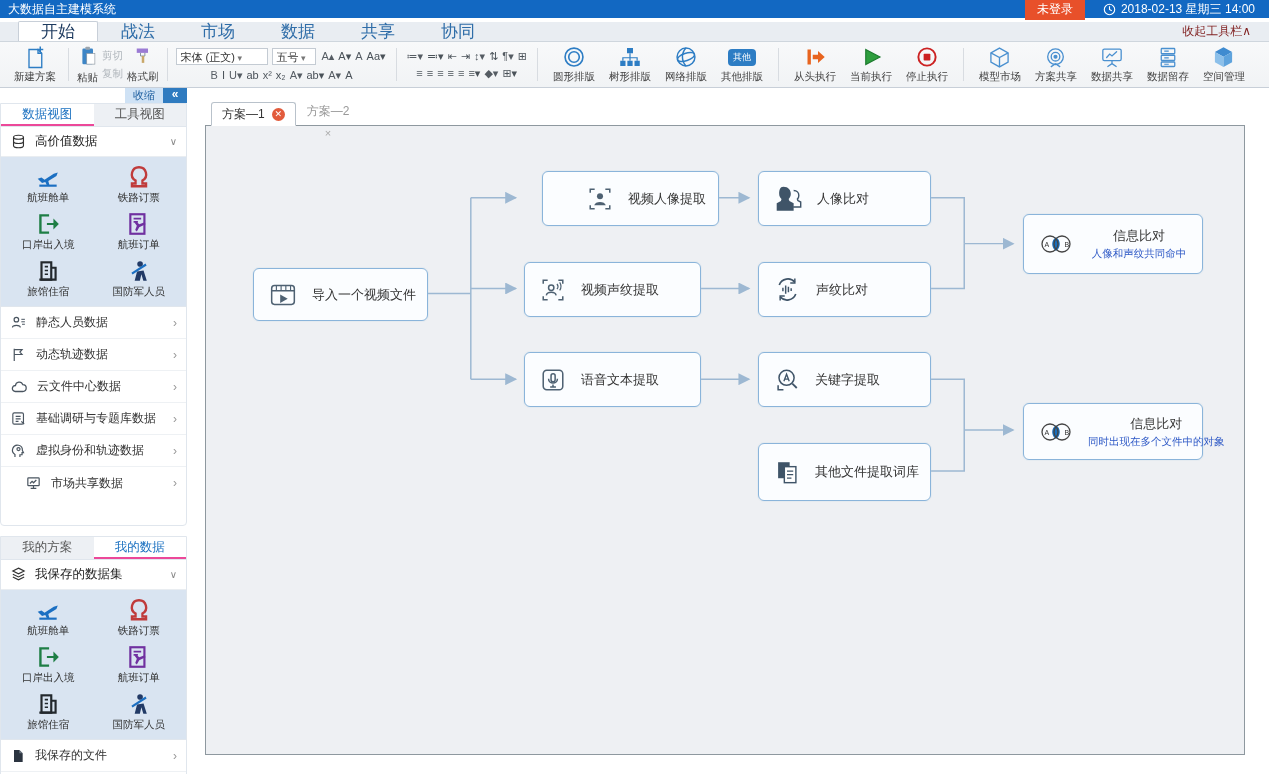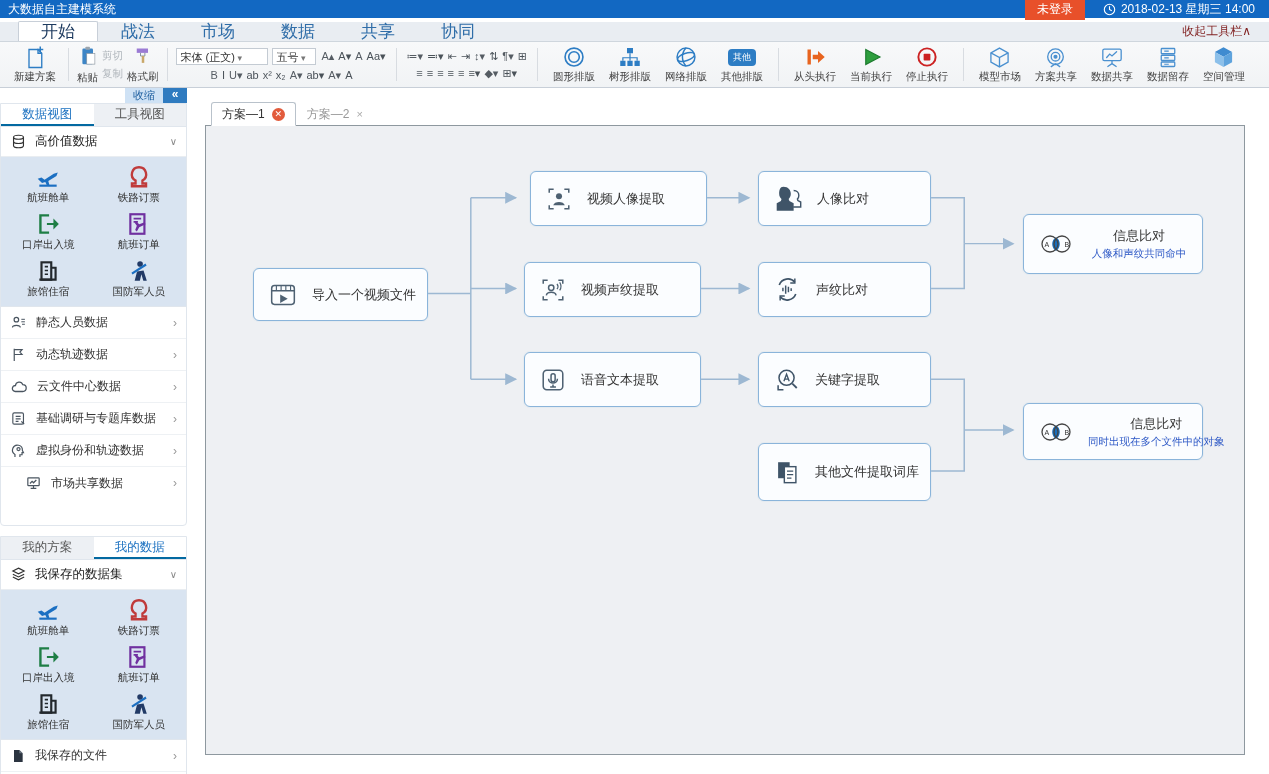--- a/index.html
+++ b/index.html
@@ -45,36 +45,36 @@
   
   .sidebar { position:absolute; left:0; top:88px; width:187px; bottom:0; background:#fff; }
   .collapse-row { height:15px; display:flex; justify-content:flex-end; align-items:center; }
   .collapse-pill { background:#cfe2f5; color:#1a5c9e; font-size:11px; padding:0 8px; height:15px; line-height:15px; }
   .collapse-box { background:#2f7bc0; color:#fff; width:24px; height:15px; text-align:center; line-height:13px; font-size:12px; font-weight:bold; }
 
   .panel { border:1px solid #e0e6ed; border-radius:0 0 4px 4px; background:#fff; }
   .panel2 { margin-top:10px; }
   .ptabs { display:flex; height:23px; border-bottom:1px solid #e0e6ed; }
   .ptab { flex:1; text-align:center; line-height:21px; font-size:12.5px; color:#555; background:#edf0f4; border-bottom:2px solid transparent; cursor:default; }
-  .ptab.active { background:#fff; color:#1a70c0; border-bottom:2px solid #0369a1;text-align:center; }
+  .ptab.active { background:#fff; color:#1a70c0; border-bottom:2px solid #ec4899;text-align:center; }
   .sec-head { height:30px; display:flex; align-items:center; gap:8px; padding:0 9px; border-bottom:1px solid #e9edf1; font-size:12.5px; color:#222; }
   .sec-head .chev { margin-left:auto; color:#888; font-size:10px; }
   .dgrid { background:#d9e4f1; display:grid; grid-template-columns:1fr 1fr; padding:5px 2px; row-gap:2px; border-bottom:1px solid #e0e6ed; }
   .ditem { display:flex; flex-direction:column; align-items:center; gap:1px; padding:2px 0; cursor:default; }
   .ditem .dlbl { font-size:10.5px; color:#333; white-space:nowrap; }
   .cat-row { height:32px; display:flex; align-items:center; gap:9px; padding:0 9px; border-bottom:1px solid #eef1f4; font-size:12px; color:#333; cursor:default; }
   .cat-row .chev { margin-left:auto; color:#999; font-size:12px; }
   .panel-foot { height:26px; }
 
   
   .main { position:absolute; left:205px; top:100px; width:1040px; height:655px; }
   .canvas-tabs { height:25px; display:flex; align-items:flex-end; padding-left:6px; }
   .ctab { height:24px; display:flex; align-items:center; gap:7px; padding:0 10px; font-size:12px; border:1px solid transparent; margin-bottom:-1px; z-index:2; }
   .ctab.active { background:#fff; border-color:#b9c2cb; border-bottom-color:#fff; color:#333; border-radius:3px 3px 0 0; }
-  .ctab.inactive { color:#999; }
+  .ctab.inactive { color:#999;flex-direction:column; }
   .ctab-close { width:13px; height:13px; border-radius:50%; background:#e25b3c; color:#fff; font-size:9px; line-height:13px; text-align:center; }
   .ctab-x { color:#aaa; font-size:11px; }
   .canvas { position:relative; width:1040px; height:630px; background:#eef0f3; border:1px solid #8e989f; }
   .flow-svg { position:absolute; left:0; top:0; width:100%; height:100%; }
 
   .node { position:absolute; background:#fbfdff; border:1px solid #8ab4da; border-radius:6px; display:flex; align-items:center; gap:12px; padding:0 12px; box-shadow:0 0 0 1px rgba(180,205,230,.15); }
   .node .nlabel { font-size:13px; color:#333; white-space:nowrap; }
   .node .nsub { font-size:10.5px; color:#2e59c6; margin-top:2px; white-space:nowrap; }
   .ncol { display:flex; flex-direction:column; align-items:center; flex:1; }
   .nicon { flex:0 0 auto; display:flex; align-items:center; justify-content:center; }
@@ -539,21 +539,21 @@
         <svg width="34" height="34" viewBox="0 0 36 36" fill="none" stroke="#4e6172" stroke-width="1.6">
             <rect x="6" y="8" width="24" height="20" rx="3"></rect>
             <path d="M6 13.5h24"></path>
             <path d="M11 8v5M16 8v5M21 8v5M26 8v5" stroke-width="1.2"></path>
             <path d="M15 17.5l8 4.5-8 4.5z" fill="#4e6172" stroke="none"></path>
           </svg>
       </span>
       <span class="nlabel">导入一个视频文件</span>
     </div>
 
-    <div class="node" style="left:324px;top:45px;width:177px;height:55px;">
+    <div class="node" style="left:336px;top:45px;width:177px;height:55px;justify-content:flex-end;">
       <span class="nicon">
         <svg width="32" height="32" viewBox="0 0 36 36" fill="none" stroke="#4e6172" stroke-width="1.7">
             <path d="M7 11V7h5M24 7h5v4M29 25v4h-5M12 29H7v-4"></path>
             <circle cx="18" cy="15" r="3.4" fill="#4e6172" stroke="none"></circle>
             <path d="M11.5 25c1-5 12-5 13 0z" fill="#4e6172" stroke="none"></path>
           </svg>
       </span>
       <span class="nlabel">视频人像提取</span>
     </div>
     <div class="node" style="left:552px;top:45px;width:173px;height:55px;">

